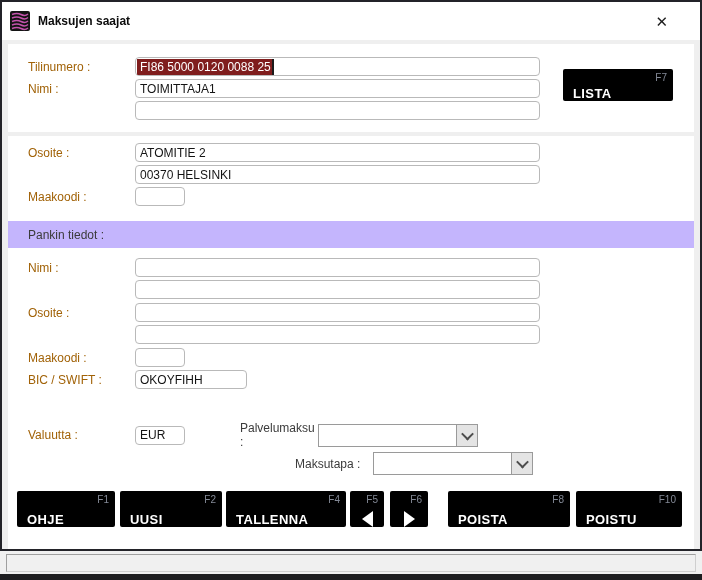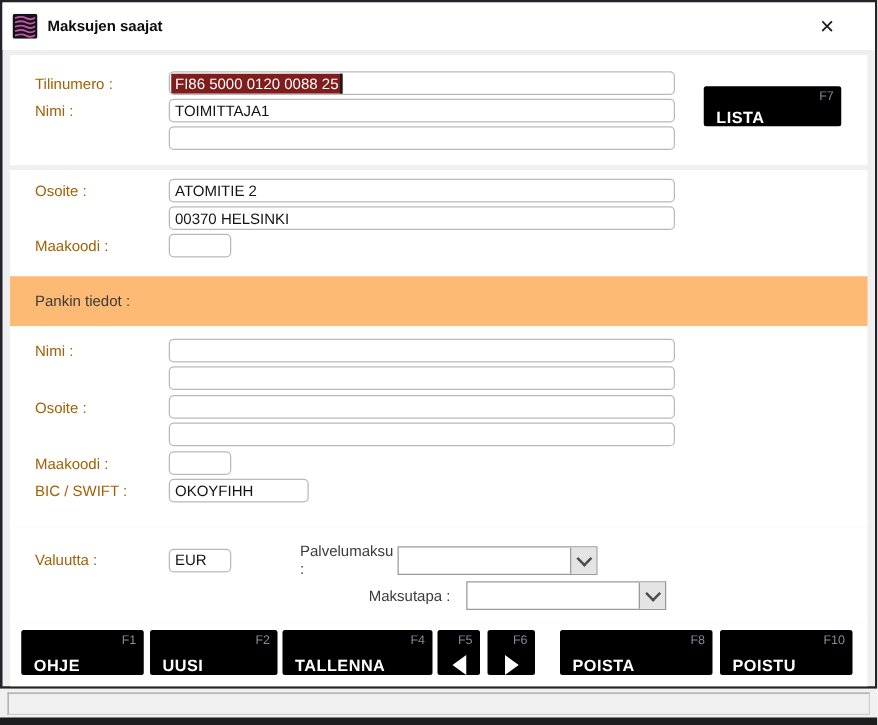--- a/index.html
+++ b/index.html
@@ -14,21 +14,21 @@
   .title{font-weight:bold;font-size:12px;color:#0c0c0c;}
   .close{margin-left:auto;margin-right:24px;font-size:15px;color:#1c1c1c;
          line-height:1;cursor:default;}
   
   .body{flex:1;padding:4px 6px 0 6px;display:flex;flex-direction:column;
         box-sizing:border-box;}
   .card{background:#ffffff;box-sizing:border-box;}
   .sec1{height:88px;position:relative;padding-top:13px;}
   .gap{height:4px;flex-shrink:0;}
   .sec2{height:85px;padding-top:7px;}
-  .band{height:40px;background:#fdba74;display:flex;align-items:center;
+  .band{height:27px;background:#c4b5fd;display:flex;align-items:center;
         padding-left:20px;font-size:12px;color:#3b3b3b;flex-shrink:0;}
   .sec3{height:161px;padding-top:10px;}
   .sec4{height:77px;padding-top:12px;}
   .row{display:flex;align-items:center;padding-left:20px;margin-bottom:3px;}
   .mt4{margin-top:4px;}
   .label{width:107px;font-size:12px;color:#a16207;flex-shrink:0;}
   .label2{margin-left:55px;width:78px;font-size:12px;color:#3b3b3b;flex-shrink:0;}
   .spacer{width:212px;flex-shrink:0;}
   .field{height:19px;border:1px solid #b9b9b9;border-radius:4px;font-size:12px;
          color:#141414;padding:0 4px;box-sizing:border-box;background:#fff;

